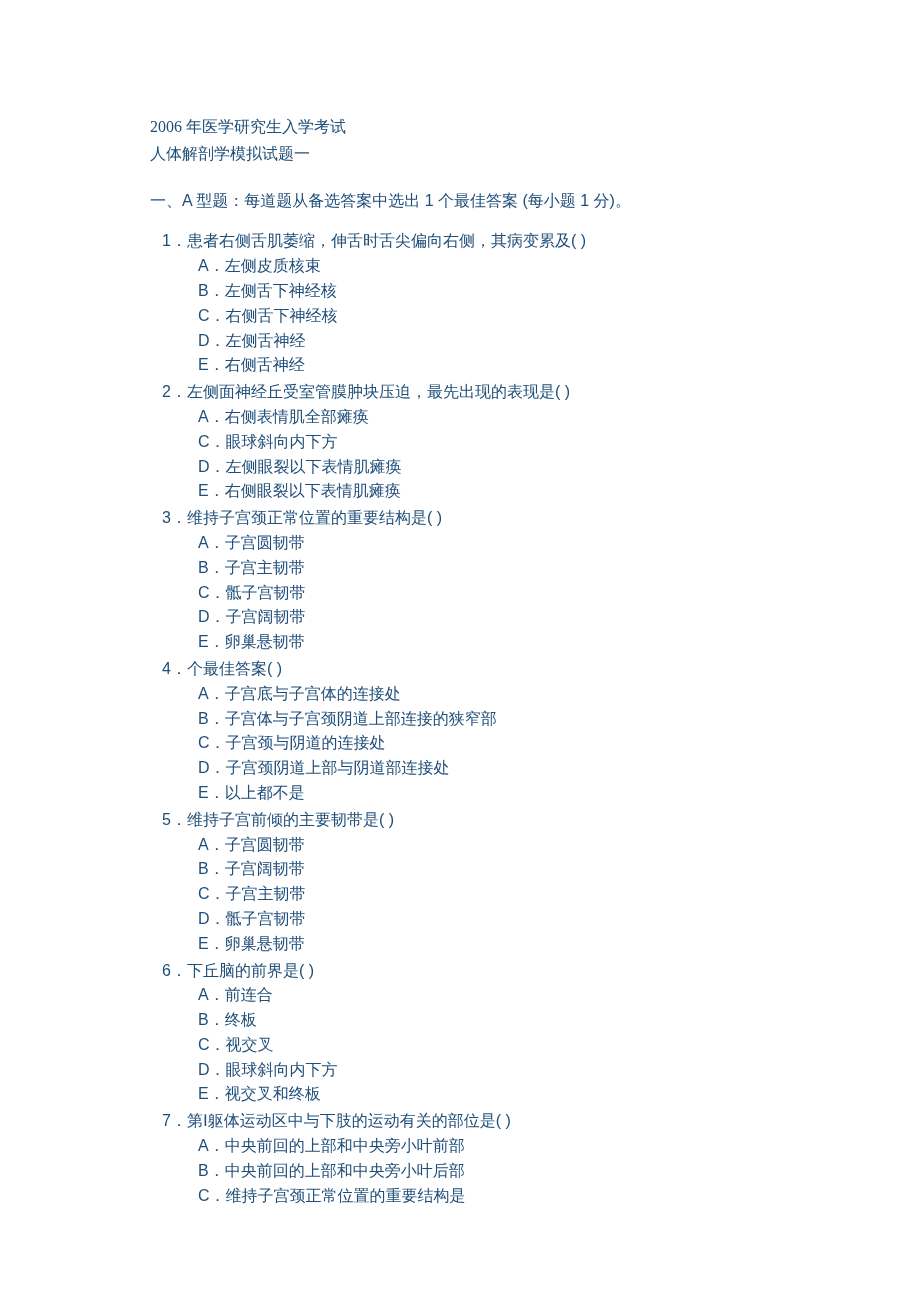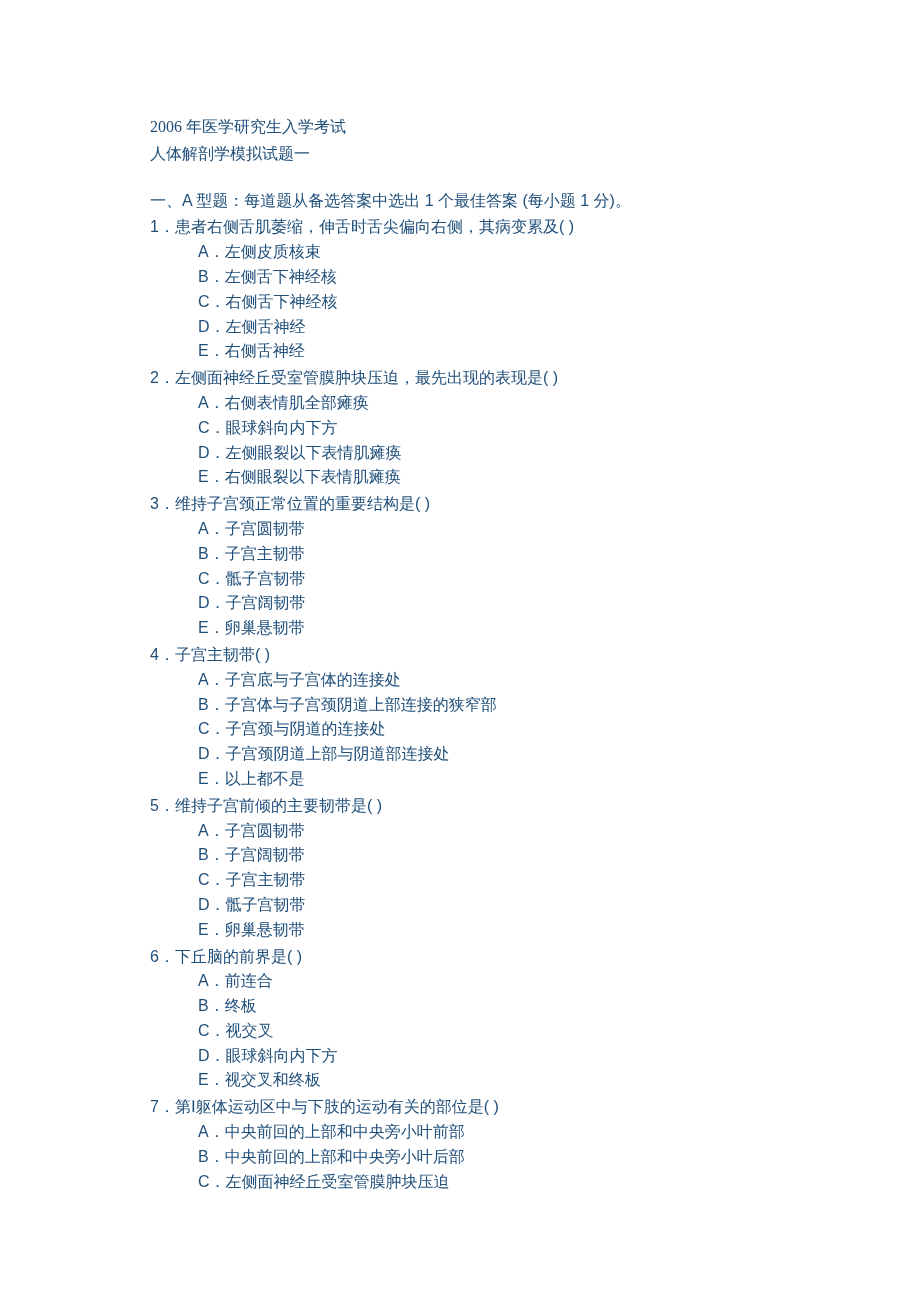--- a/index.html
+++ b/index.html
@@ -15,27 +15,28 @@
       color: #1f4e79;
       font-size: 16px;
       line-height: 1.55;
     }
     .header-line {
       margin-bottom: 2px;
       font-family: Liberation Serif, serif;
     }
     .section-heading {
       margin-top: 22px;
-      margin-bottom: 2px;
+      margin-bottom: 16px;
     }
     .question {
       margin-bottom: 2px;
     }
     .question-stem {
       padding-left: 0;
+      margin-left: 12px;
     }
     .option {
       padding-left: 48px;
     }
     .num {
       letter-spacing: 0;
     }
   </style>
 </head>
 <body>
@@ -63,21 +64,21 @@
     </div>
     <div class="question">
       <div class="question-stem"><span class="num">3．</span><span>维持子宫颈正常位置的重要结构是(   )</span></div>
       <div class="option"><span>A．</span><span>子宫圆韧带</span></div>
       <div class="option"><span>B．</span><span>子宫主韧带</span></div>
       <div class="option"><span>C．</span><span>骶子宫韧带</span></div>
       <div class="option"><span>D．</span><span>子宫阔韧带</span></div>
       <div class="option"><span>E．</span><span>卵巢悬韧带</span></div>
     </div>
     <div class="question">
-      <div class="question-stem"><span class="num">4．</span><span>子宫主韧带(   )</span></div>
+      <div class="question-stem"><span class="num">4．</span><span>个最佳答案(   )</span></div>
       <div class="option"><span>A．</span><span>子宫底与子宫体的连接处</span></div>
       <div class="option"><span>B．</span><span>子宫体与子宫颈阴道上部连接的狭窄部</span></div>
       <div class="option"><span>C．</span><span>子宫颈与阴道的连接处</span></div>
       <div class="option"><span>D．</span><span>子宫颈阴道上部与阴道部连接处</span></div>
       <div class="option"><span>E．</span><span>以上都不是</span></div>
     </div>
     <div class="question">
       <div class="question-stem"><span class="num">5．</span><span>维持子宫前倾的主要韧带是(   )</span></div>
       <div class="option"><span>A．</span><span>子宫圆韧带</span></div>
       <div class="option"><span>B．</span><span>子宫阔韧带</span></div>
@@ -90,15 +91,15 @@
       <div class="option"><span>A．</span><span>前连合</span></div>
       <div class="option"><span>B．</span><span>终板</span></div>
       <div class="option"><span>C．</span><span>视交叉</span></div>
       <div class="option"><span>D．</span><span>眼球斜向内下方</span></div>
       <div class="option"><span>E．</span><span>视交叉和终板</span></div>
     </div>
     <div class="question">
       <div class="question-stem"><span class="num">7．</span><span>第Ⅰ躯体运动区中与下肢的运动有关的部位是(   )</span></div>
       <div class="option"><span>A．</span><span>中央前回的上部和中央旁小叶前部</span></div>
       <div class="option"><span>B．</span><span>中央前回的上部和中央旁小叶后部</span></div>
-      <div class="option"><span>C．</span><span>左侧面神经丘受室管膜肿块压迫</span></div>
+      <div class="option"><span>C．</span><span>维持子宫颈正常位置的重要结构是</span></div>
     </div>
   </div>
 
 </body></html>

